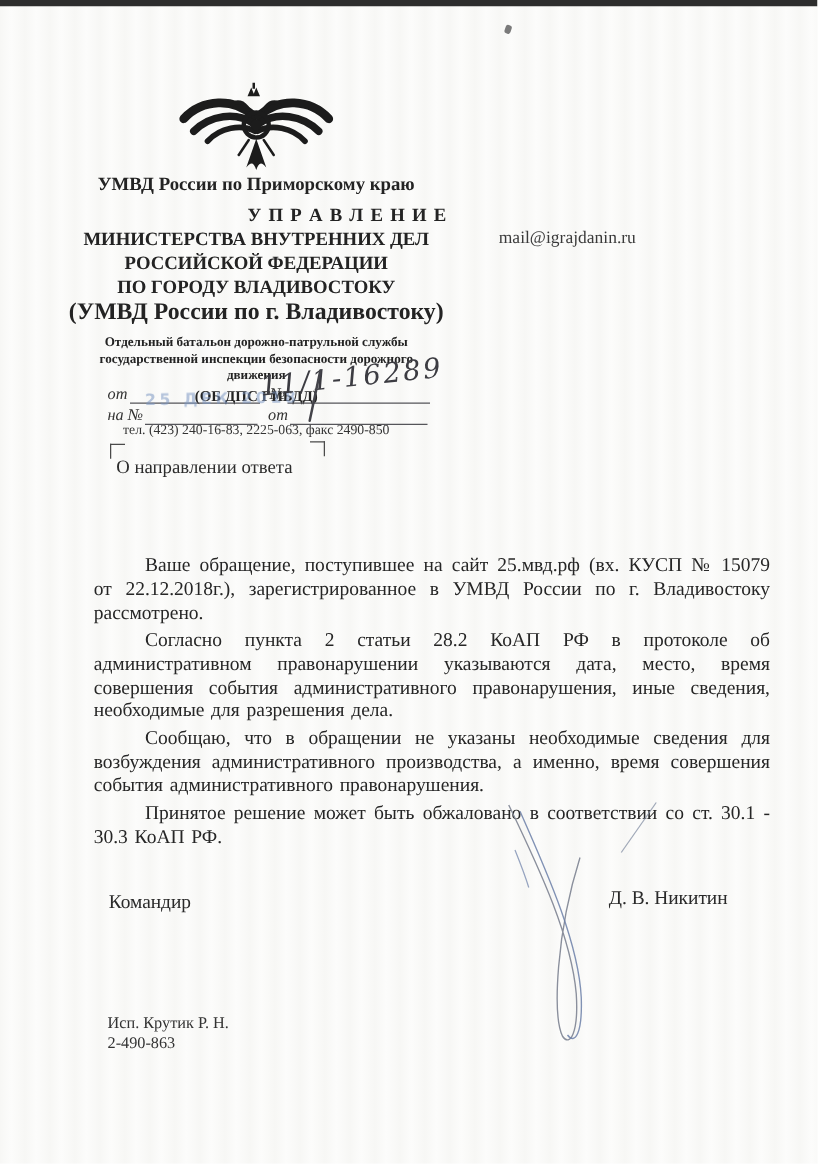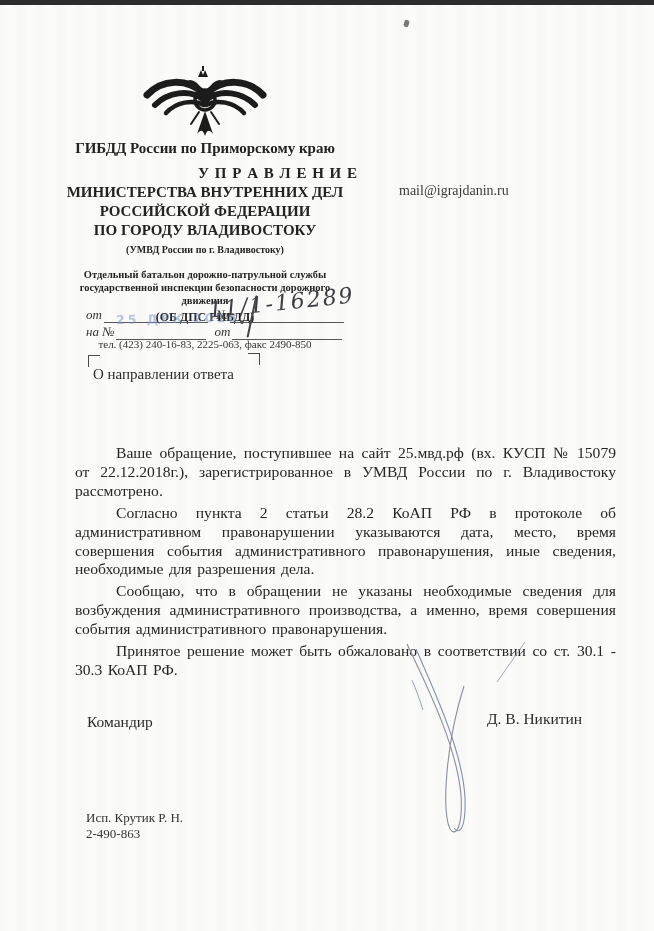--- a/index.html
+++ b/index.html
@@ -30,21 +30,21 @@
   
   .emblem{position:absolute;left:143px;top:66px;width:124px;height:76px;}
   
   .header-block{
     position:absolute;left:52px;top:140px;width:306px;
     text-align:center;color:#232323;
   }
   .hb-region{font-weight:bold;font-size:15px;margin-bottom:7px;}
   .hb-upr{font-weight:bold;font-size:15px;letter-spacing:1px;line-height:19px;text-align:right;}
   .hb-line{font-weight:bold;font-size:15px;line-height:19px;}
-  .hb-paren{font-weight:bold;font-size:10px;line-height:19px;}
+  .hb-paren{font-weight:bold;font-size:19px;line-height:19px;}
   .hb-small{font-weight:bold;font-size:10.5px;line-height:13px;margin-top:9px;}
   .hb-small2{font-weight:bold;font-size:10.5px;line-height:13px;}
   .hb-abbr{font-weight:bold;font-size:12px;margin-top:3px;}
   .hb-phone{font-size:11px;margin-top:13px;color:#333;}
   
   .ref-block{position:absolute;left:86px;top:306px;width:300px;font-size:13px;color:#333;}
   .ref-row{display:flex;align-items:flex-end;height:17px;font-style:italic;}
   .ref-label{white-space:nowrap;padding-right:2px;}
   .blank{border-bottom:1px solid #55555a;height:14px;}
   .b1{width:104px;margin-right:8px;}
@@ -114,21 +114,21 @@
         <path d="M55,11 L58,4 L60,9 L62,4 L65,11 Z"></path>
         <rect x="59" y="0" width="2" height="5"></rect>
         <path d="M62,45 L54,68 C58,63 60,64 62,70 C64,64 66,63 70,68 Z"></path>
         <circle cx="62" cy="34" r="4.5"></circle>
       </g>
       <circle cx="62" cy="34" r="10" fill="none" stroke="#1c1c1c" stroke-width="3.5"></circle>
     </svg>
   </div>
 
   <div class="header-block">
-    <div class="hb-region">ГИБДД России по Приморскому краю</div>
+    <div class="hb-region">УМВД России по Приморскому краю</div>
     <div class="hb-upr">У П Р А В Л Е Н И Е</div>
     <div class="hb-line">МИНИСТЕРСТВА ВНУТРЕННИХ ДЕЛ</div>
     <div class="hb-line">РОССИЙСКОЙ ФЕДЕРАЦИИ</div>
     <div class="hb-line">ПО ГОРОДУ ВЛАДИВОСТОКУ</div>
     <div class="hb-paren">(УМВД России по г. Владивостоку)</div>
     <div class="hb-small">Отдельный батальон дорожно-патрульной службы</div>
     <div class="hb-small2">государственной инспекции безопасности дорожного</div>
     <div class="hb-small2">движения</div>
     <div class="hb-abbr">(ОБ ДПС ГИБДД)</div>
     <div class="hb-phone">тел. (423) 240-16-83, 2225-063, факс 2490-850</div>

